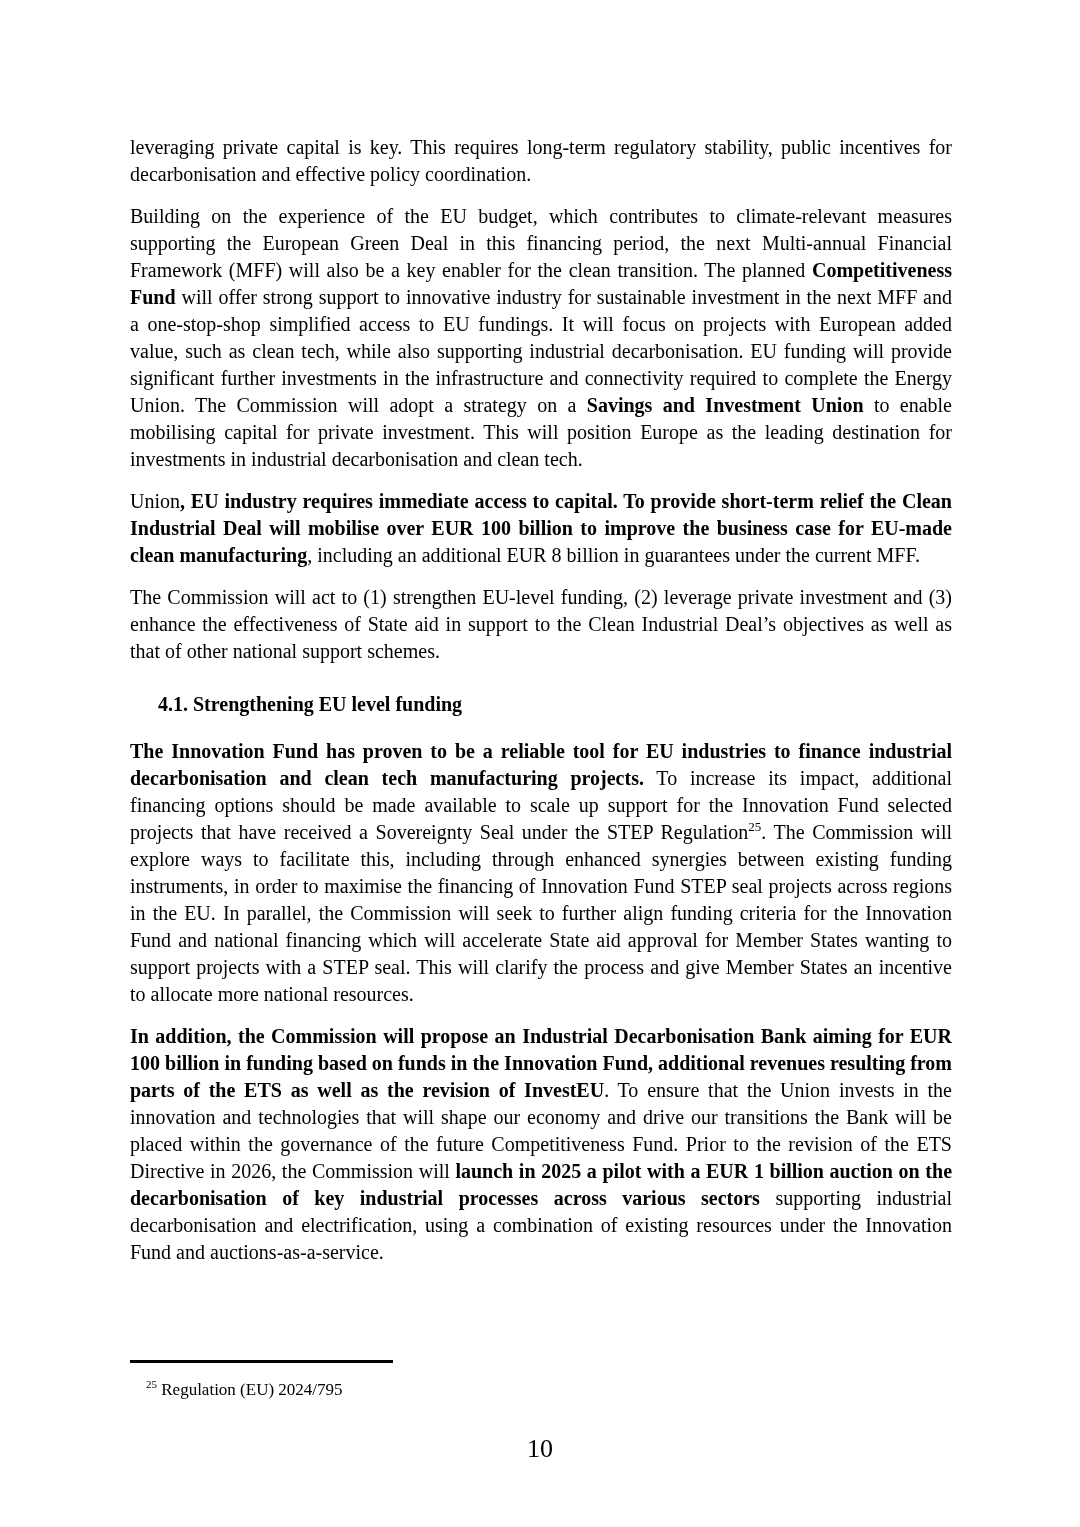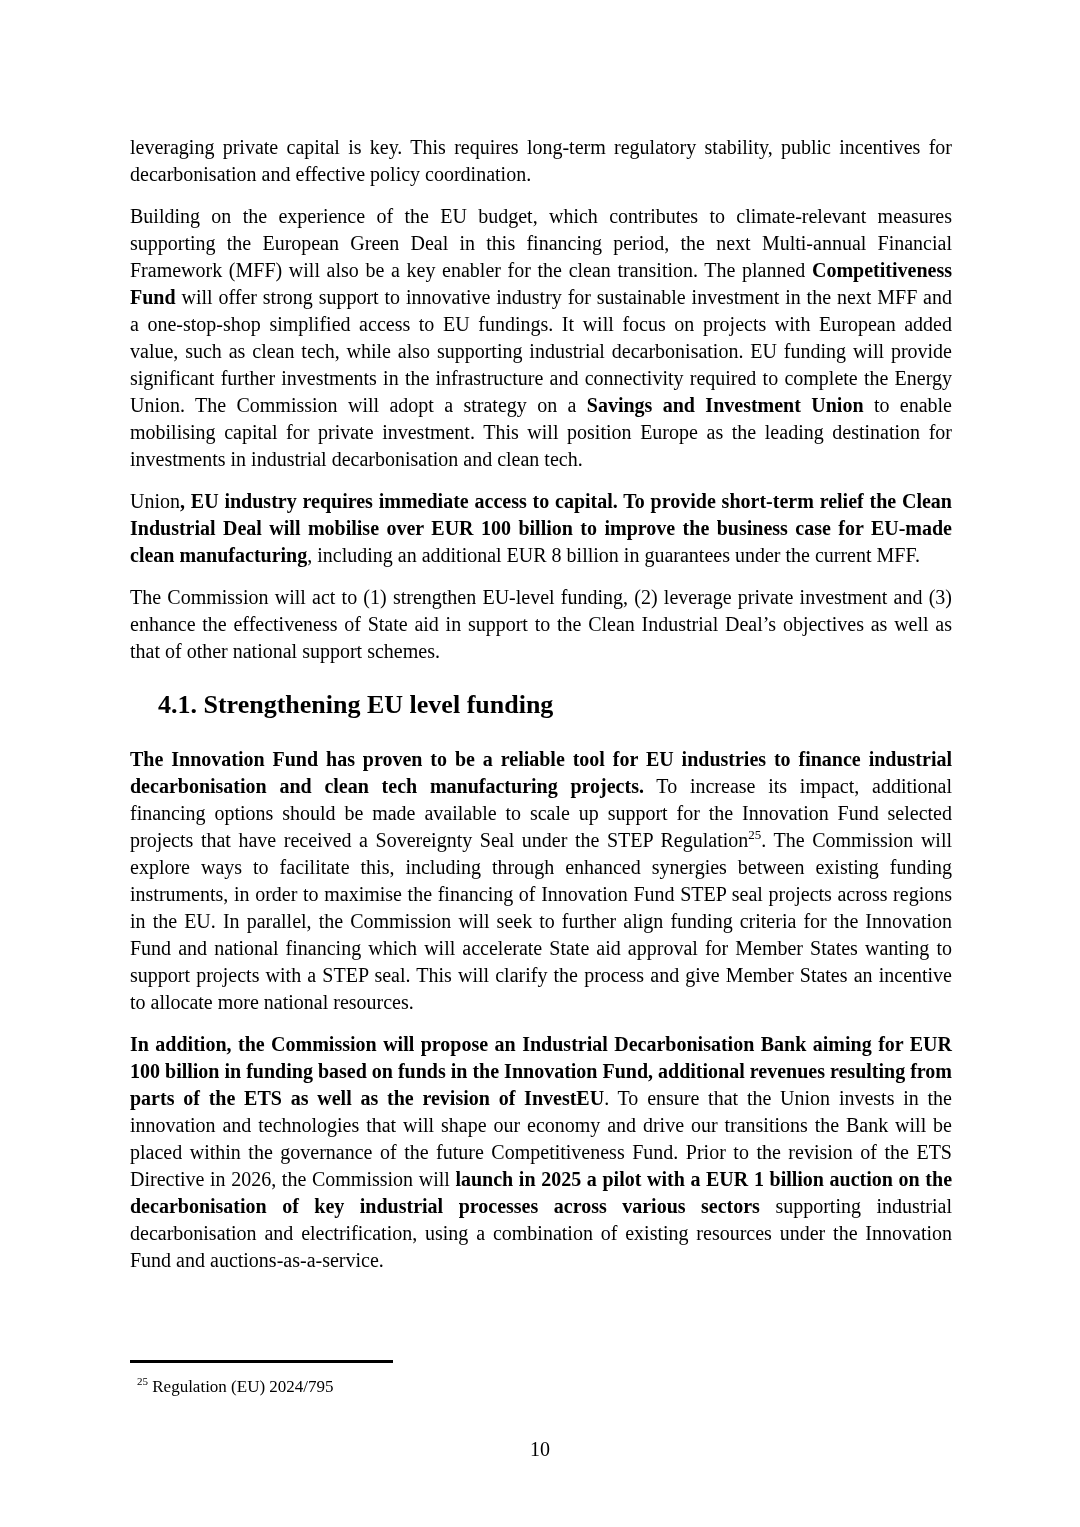--- a/index.html
+++ b/index.html
@@ -26,24 +26,24 @@
     top: 134px;
     width: 822px;
   }
   p.doc {
     font-size: 20px;
     line-height: 27px;
     text-align: justify;
     margin: 0 0 15px 0;
   }
   .section-heading {
-    font-size: 26px;
+    font-size: 20px;
     line-height: 27px;
     font-weight: bold;
-    margin: 26px 0 28px 28px;
+    margin: 26px 0 20px 28px;
     text-align: left;
   }
   sup {
     font-size: 13px;
     line-height: 0;
     vertical-align: super;
   }
   .footnote-area {
     position: absolute;
     left: 130px;
@@ -53,32 +53,32 @@
   .fn-rule {
     width: 263px;
     height: 0;
     border-top: 3px solid #000000;
     margin: 0 0 13px 0;
   }
   .footnote {
     font-size: 17px;
     line-height: 22px;
     text-align: left;
-    margin: 7px;
+    margin: 16px;
   }
   .footnote sup {
     font-size: 11px;
   }
   .page-number {
     position: absolute;
     left: 0;
     top: 1437px;
     width: 1080px;
     text-align: center;
-    font-size: 20px;
+    font-size: 26px;
     line-height: 24px;
   }
 </style>
 </head>
 <body>
 
 <div class="page">
 
   <div class="content">
     <p class="doc"><span>leveraging private capital is key. This requires long-term regulatory stability, public incentives for decarbonisation and effective policy coordination.</span></p>

